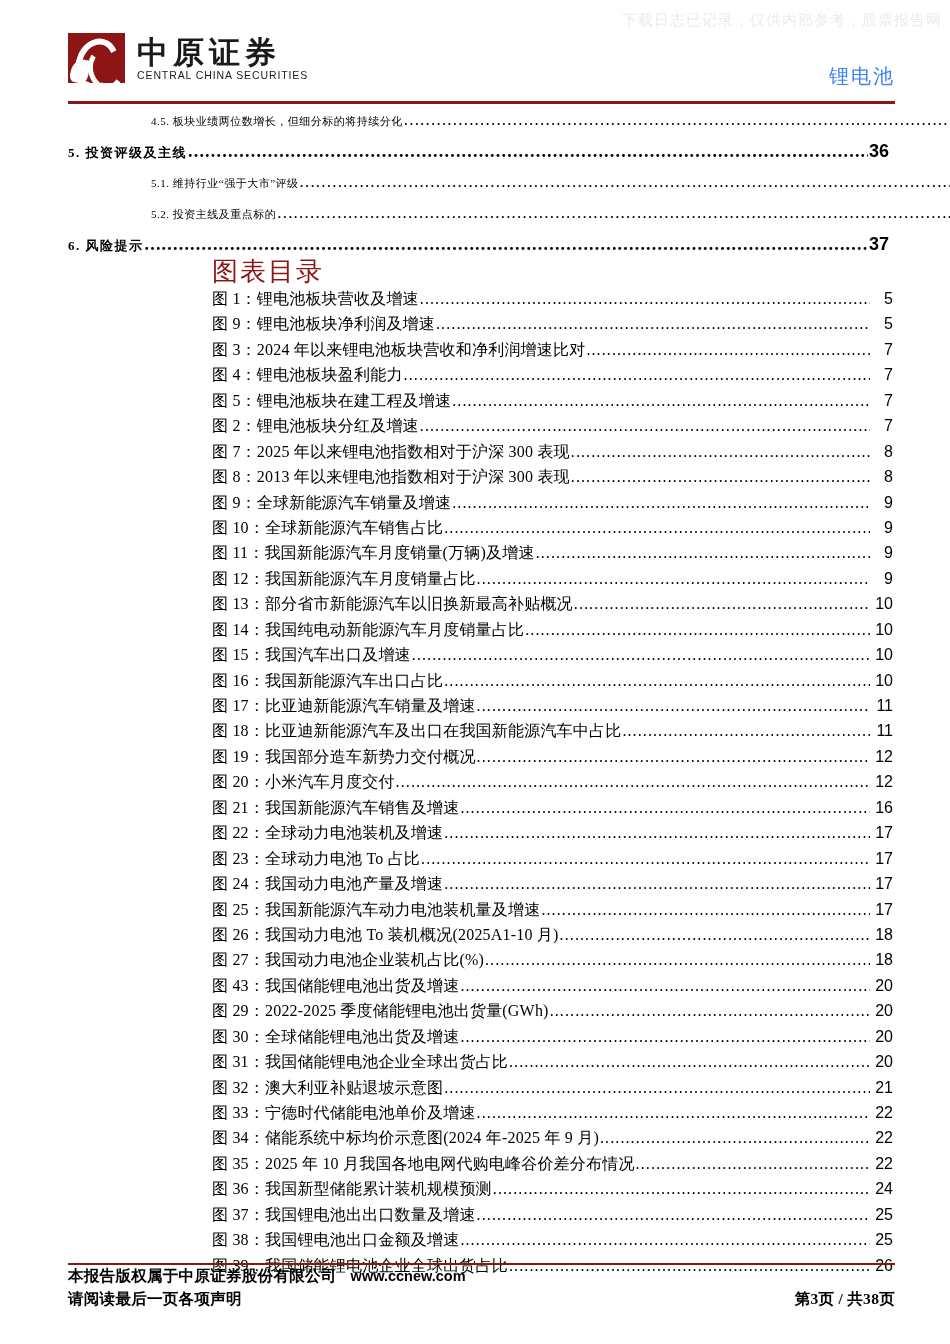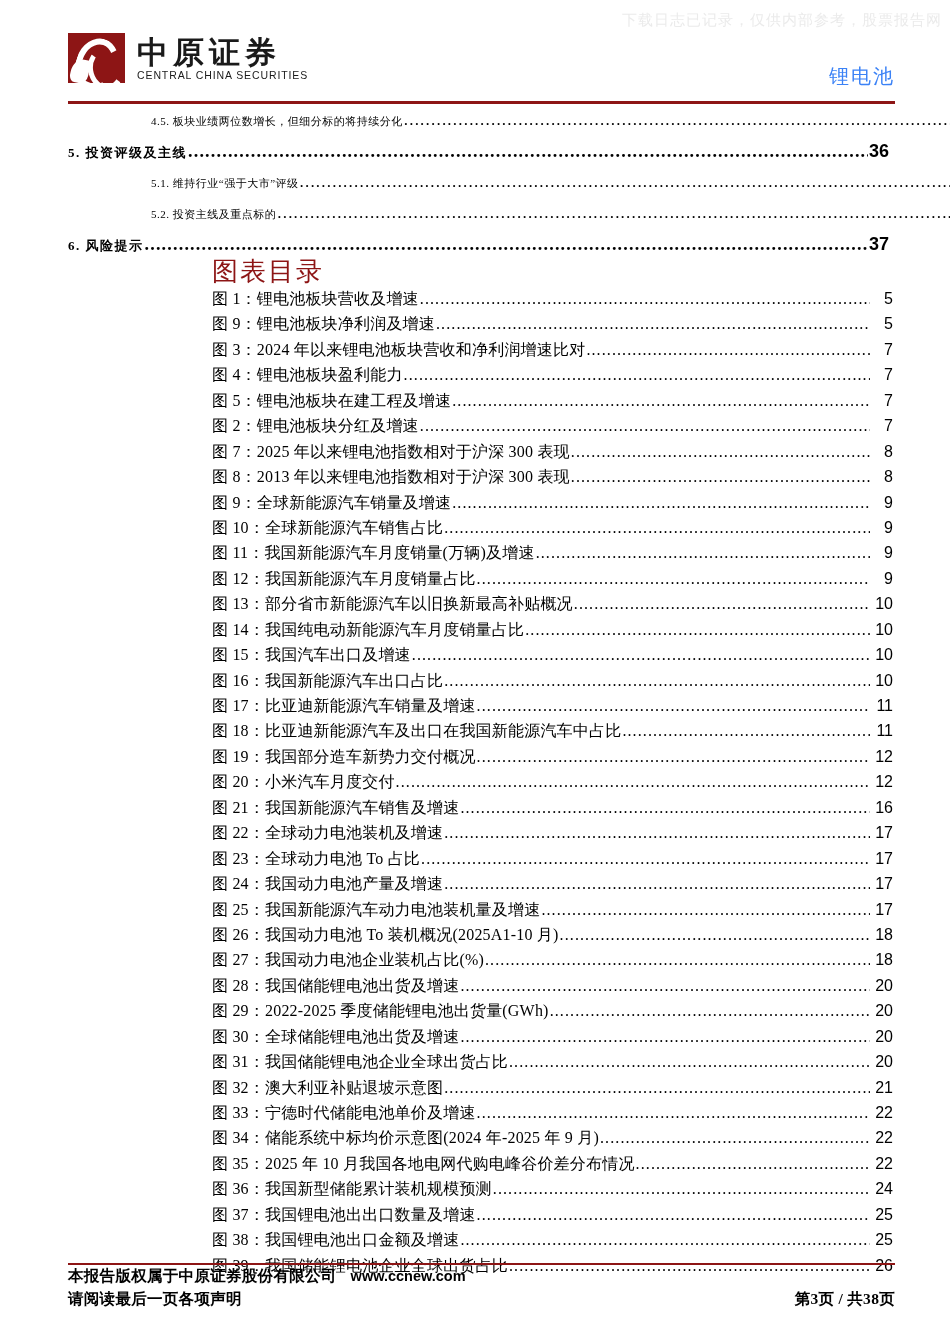--- a/index.html
+++ b/index.html
@@ -460,21 +460,21 @@
         <span class="lbl">图 26：我国动力电池 To 装机概况(2025A1-10 月)</span>
         <span class="dots">............................................................................................................................................................................................................................</span>
         <span class="pg">18</span>
       </div>
       <div class="fig-row">
         <span class="lbl">图 27：我国动力电池企业装机占比(%)</span>
         <span class="dots">............................................................................................................................................................................................................................</span>
         <span class="pg">18</span>
       </div>
       <div class="fig-row">
-        <span class="lbl">图 28：我国储能锂电池出货及增速</span>
+        <span class="lbl">图 43：我国储能锂电池出货及增速</span>
         <span class="dots">............................................................................................................................................................................................................................</span>
         <span class="pg">20</span>
       </div>
       <div class="fig-row">
         <span class="lbl">图 29：2022-2025 季度储能锂电池出货量(GWh)</span>
         <span class="dots">............................................................................................................................................................................................................................</span>
         <span class="pg">20</span>
       </div>
       <div class="fig-row">
         <span class="lbl">图 30：全球储能锂电池出货及增速</span>

